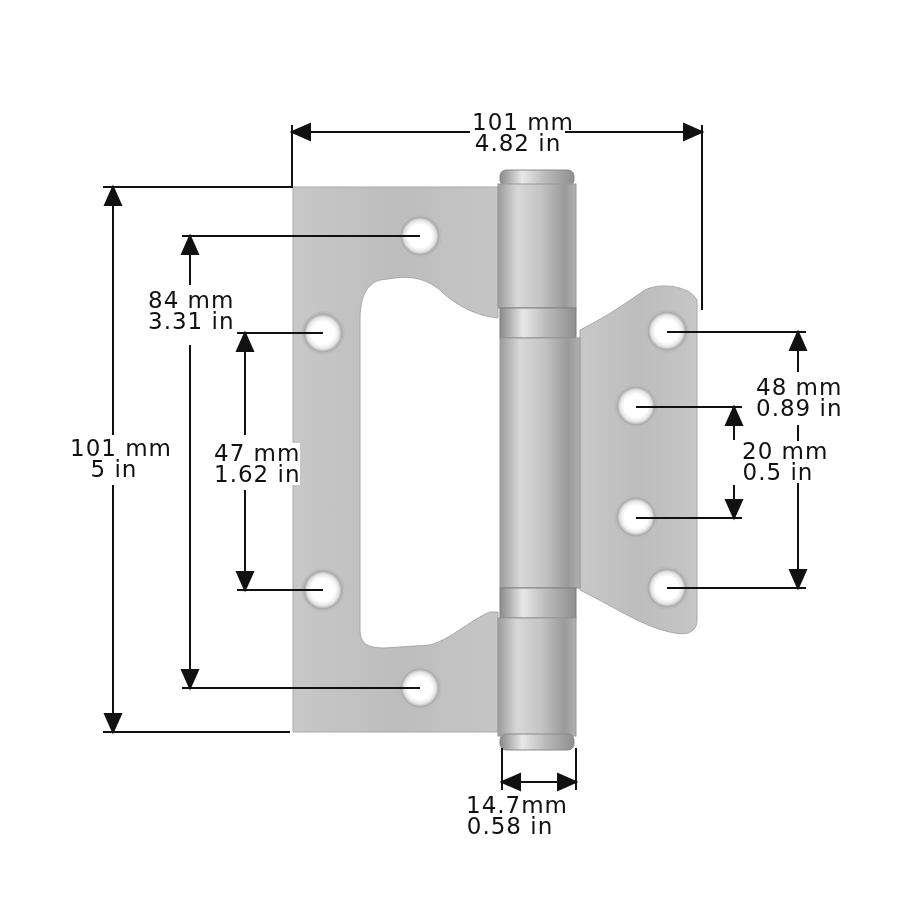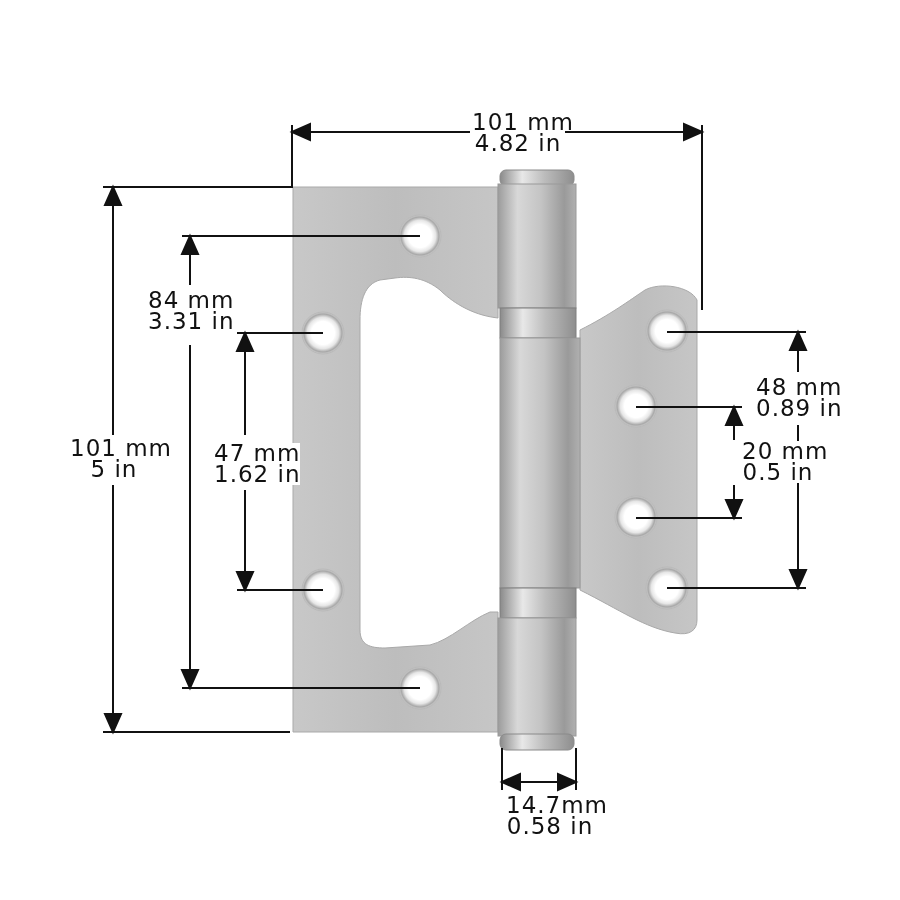--- a/index.html
+++ b/index.html
@@ -143,16 +143,16 @@
 <div class="lbl" style="left:756px; top:377px; width:86px;">
   <span>48 mm</span>
   <span>0.89 in</span>
 </div>
 
 <div class="lbl" style="left:698px; top:441px; width:72px;margin-left:44px;">
   <span>20 mm</span>
   <span>0.5 in</span>
 </div>
 
-<div class="lbl" style="left:506px; top:795px; width:88px;">
+<div class="lbl" style="left:466px; top:795px; width:88px;">
   <span>14.7mm</span>
   <span>0.58 in</span>
 </div>
 
 </body></html>

